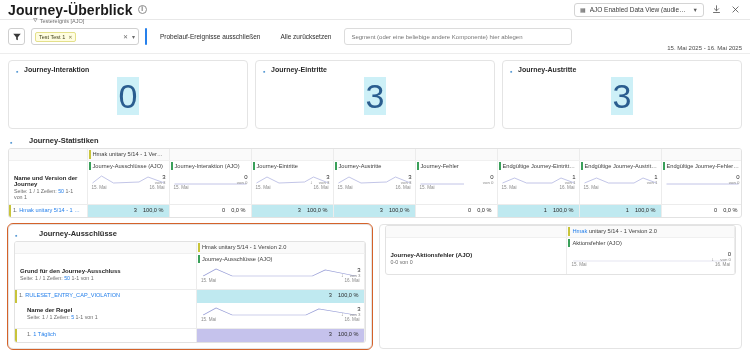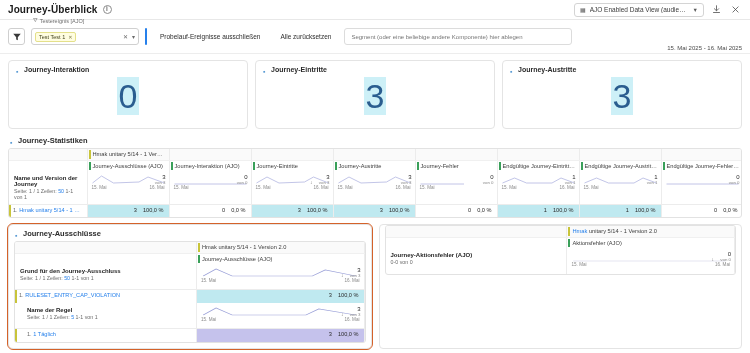--- a/index.html
+++ b/index.html
@@ -10,21 +10,21 @@
     color: #2c2c2c;
     overflow: hidden;
   }
   .app { position: relative; width: 750px; height: 353px; }
 
   
   .topbar {
     height: 20px; display: flex; align-items: center;
     padding: 0 8px; border-bottom: 1px solid #e8e8e8;
   }
-  .page-title { font-size: 10px; font-weight: 700; color: #1b1b1b; letter-spacing: .1px; }
+  .page-title { font-size: 14px; font-weight: 700; color: #1b1b1b; letter-spacing: .1px; }
   .info-icon {
     margin-left: 5px; width: 9px; height: 9px; border-radius: 50%;
     border: 1px solid #8d8d8d; color: #6d6d6d; font-size: 6.5px;
     display: inline-flex; align-items: center; justify-content: center;
     line-height: 1; font-weight: 700;
   }
   .topbar-right { margin-left: auto; display: flex; align-items: center; gap: 6px; }
   .dataview-pill {
     display: flex; align-items: center; gap: 4px;
     border: 1px solid #d4d4d4; border-radius: 3px;
@@ -94,21 +94,21 @@
   .kpi-title { font-size: 7px; font-weight: 700; color: #2b2b2b; }
   .kpi-value {
     position: absolute; left: 0; right: 0; top: 18px;
     text-align: center; font-size: 34px; font-weight: 300;
     color: #2a5d8f; line-height: 1;
   }
   .kpi-value span { background: #cdf0f7; padding: 0 2px; }
 
   
   .section-label {
-    display: flex; align-items: center; gap: 4px;
+    display: flex; align-items: center; gap: 15px;
     padding: 7px 8px 3px 10px; font-size: 7.5px; font-weight: 700; color: #2b2b2b;
   }
 
   
   .table-wrap { margin: 0 8px; border: 1px solid #e2e2e2; border-radius: 3px; overflow: hidden; background: #fff; }
   table.grid { width: 100%; border-collapse: collapse; table-layout: fixed; }
   table.grid td, table.grid th { border-right: 1px solid #ececec; vertical-align: top; }
   .journey-hdr-row td { height: 11px; background: #fafafa; border-bottom: 1px solid #f0f0f0; }
   .metric-title {
     font-size: 5.7px; color: #3d3d3d; padding: 2px 3px 2px 5px;
@@ -156,21 +156,21 @@
     white-space: nowrap;
   }
   .val-cell .cnt { margin-right: 6px; }
   .hl-cyan { background: #bfe9f0; }
   .hl-purple { background: #c5c2ec; }
 
   
   .bottom-row { display: flex; gap: 7px; padding: 6px 8px 6px 8px; }
   .bottom-panel { flex: 1; }
   .bottom-panel.focused { outline: 1.5px solid #d4622a; border-radius: 5px; }
-  .bp-title { display: flex; align-items: center; gap: 4px; font-size: 7.5px; font-weight: 700; padding: 4px 6px 3px 6px; }
+  .bp-title { display: flex; align-items: center; gap: 20px; font-size: 7.5px; font-weight: 700; padding: 4px 6px 3px 6px; }
   .bp-body { border: 1px solid #e2e2e2; border-radius: 3px; margin: 0 5px 5px 5px; overflow: hidden; }
   .indent-cell { padding-left: 12px !important; }
 </style>
 </head>
 <body>
 
 <div class="app">
 
   <div class="topbar">
     <div class="page-title">Journey-Überblick</div>

